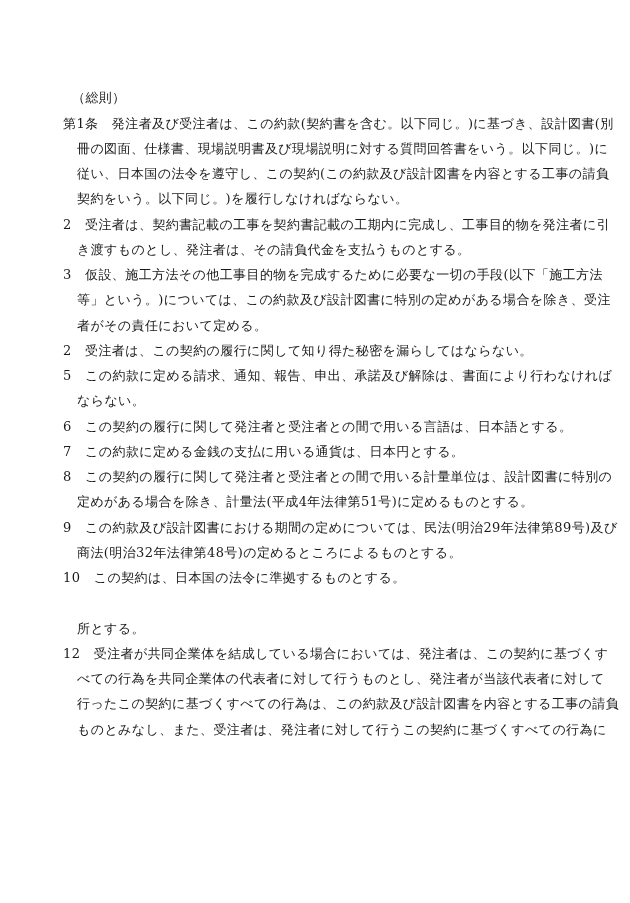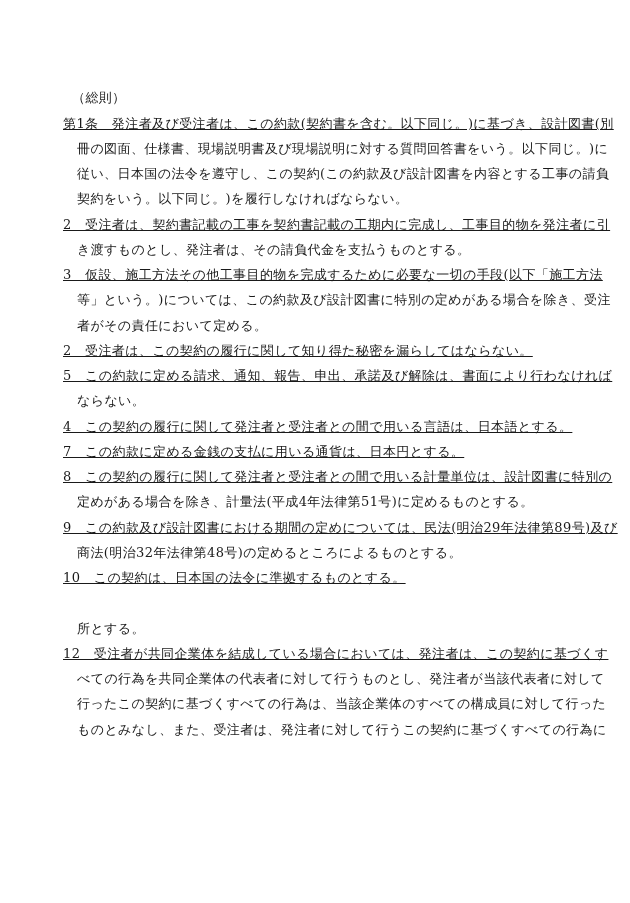--- a/index.html
+++ b/index.html
@@ -2,21 +2,21 @@
 <html><head>
 <meta charset="utf-8">
 <style>
   html, body { margin:0; padding:0; background:#ffffff; }
   body { width:630px; height:903px; position:relative; overflow:hidden;
          font-family:"DejaVu Serif", "Liberation Serif", serif; color:#1a1a1a; }
   .page { position:absolute; left:0; top:0; width:630px; height:765px; }
   .line { position:absolute; white-space:nowrap; font-size:13px; line-height:16px;
           letter-spacing:0.4px; }
   .heading { left:72px; }
-  .first { left:63px;text-decoration:underline; }
+  .first { left:63px; }
   .cont { left:77px; }
 </style>
 </head>
 <body>
 
 <div class="page">
   <div class="line heading" style="top:90px">（総則）</div>
 
   <div class="line first" style="top:116px">第1条　発注者及び受注者は、この約款(契約書を含む。以下同じ。)に基づき、設計図書(別</div>
   <div class="line cont" style="top:141px">冊の図面、仕様書、現場説明書及び現場説明に対する質問回答書をいう。以下同じ。)に</div>
@@ -28,31 +28,31 @@
 
   <div class="line first" style="top:267px">3　仮設、施工方法その他工事目的物を完成するために必要な一切の手段(以下「施工方法</div>
   <div class="line cont" style="top:292px">等」という。)については、この約款及び設計図書に特別の定めがある場合を除き、受注</div>
   <div class="line cont" style="top:318px">者がその責任において定める。</div>
 
   <div class="line first" style="top:343px">2　受注者は、この契約の履行に関して知り得た秘密を漏らしてはならない。</div>
 
   <div class="line first" style="top:368px">5　この約款に定める請求、通知、報告、申出、承諾及び解除は、書面により行わなければ</div>
   <div class="line cont" style="top:393px">ならない。</div>
 
-  <div class="line first" style="top:419px">4　この契約の履行に関して発注者と受注者との間で用いる言語は、日本語とする。</div>
+  <div class="line first" style="top:419px">6　この契約の履行に関して発注者と受注者との間で用いる言語は、日本語とする。</div>
 
   <div class="line first" style="top:444px">7　この約款に定める金銭の支払に用いる通貨は、日本円とする。</div>
 
   <div class="line first" style="top:469px">8　この契約の履行に関して発注者と受注者との間で用いる計量単位は、設計図書に特別の</div>
   <div class="line cont" style="top:494px">定めがある場合を除き、計量法(平成4年法律第51号)に定めるものとする。</div>
 
   <div class="line first" style="top:520px">9　この約款及び設計図書における期間の定めについては、民法(明治29年法律第89号)及び</div>
   <div class="line cont" style="top:545px">商法(明治32年法律第48号)の定めるところによるものとする。</div>
 
   <div class="line first" style="top:570px">10　この契約は、日本国の法令に準拠するものとする。</div>
 
   <div class="line cont" style="top:621px">所とする。</div>
 
   <div class="line first" style="top:646px">12　受注者が共同企業体を結成している場合においては、発注者は、この契約に基づくす</div>
   <div class="line cont" style="top:671px">べての行為を共同企業体の代表者に対して行うものとし、発注者が当該代表者に対して</div>
-  <div class="line cont" style="top:696px">行ったこの契約に基づくすべての行為は、当該企業体のすべての構成員に対して行った</div>
+  <div class="line cont" style="top:696px">行ったこの契約に基づくすべての行為は、この約款及び設計図書を内容とする工事の請負</div>
   <div class="line cont" style="top:722px">ものとみなし、また、受注者は、発注者に対して行うこの契約に基づくすべての行為に</div>
 </div>
 
 </body></html>

